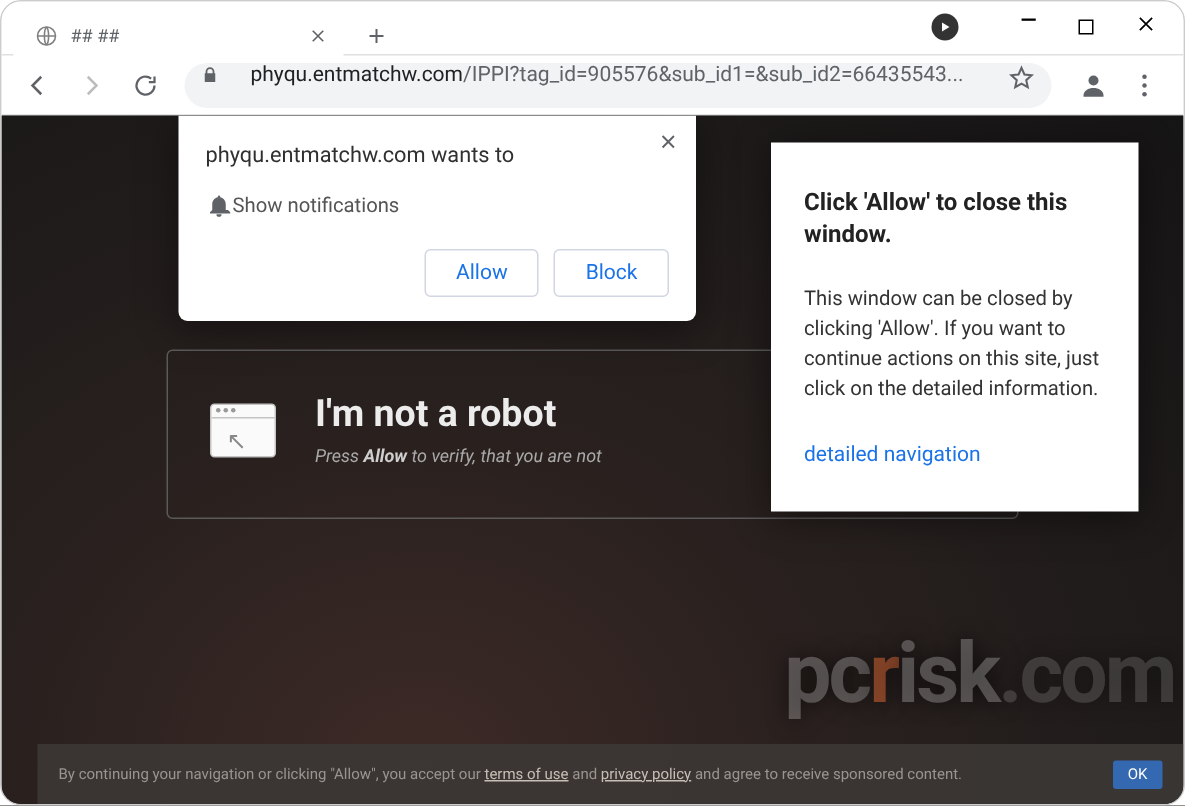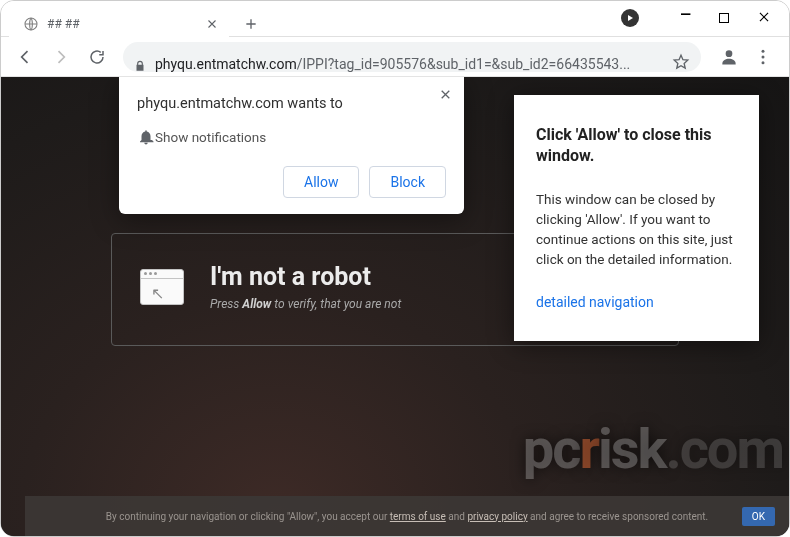--- a/index.html
+++ b/index.html
@@ -14,21 +14,21 @@
 .new-tab { width: 28px; height: 28px; display: flex; align-items: center; justify-content: center; color: #5f6368; margin-left: 8px; position: relative; top: 2px; }
 .win-controls { position: absolute; right: 0; top: 0; height: 34px; display: flex; align-items: center; gap: 28px; padding: 0 18px; color: #000; }
 .win-controls span { font-size: 14px; }
 .win-controls .sq { width:10px; height:10px; border:1px solid #000; display:inline-block; }
 .media-badge { position:absolute; right:150px; top:8px; width:18px; height:18px; border-radius:50%; background:#333; display:flex; align-items:center; justify-content:center; }
 .media-badge::after { content:""; border-left:5px solid #fff; border-top:3px solid transparent; border-bottom:3px solid transparent; margin-left:1px; }
 
 .toolbar { height: 40px; background: #fff; display: flex; align-items: center; padding: 0 8px; gap: 4px; border-bottom: 1px solid #e4e4e4; }
 .nav-btn { width: 32px; height: 32px; display: flex; align-items: center; justify-content: center; color: #5f6368; border-radius: 50%; }
 .nav-btn.disabled { color: #bdbdbd; }
-.omnibox { flex: 1; height: 30px; background: #f1f3f4; border-radius: 15px; display: flex; align-items: flex-end; padding: 0 10px; gap: 8px; margin: 0 6px; }
+.omnibox { flex: 1; height: 30px; background: #f1f3f4; border-radius: 15px; display: flex; align-items: flex-start; padding: 0 10px; gap: 20px; margin: 0 6px; }
 .lock { width: 14px; height: 14px; color: #5f6368; flex-shrink: 0; }
 .url { font-size: 14px; color: #5f6368; flex: 1; white-space: nowrap; overflow: hidden; text-overflow: ellipsis; }
 .url .domain { color: #202124; }
 .star, .avatar, .menu-dots { width: 20px; height: 20px; color: #5f6368; display:flex; align-items:center; justify-content:center; flex-shrink:0; }
 .star { margin-left:4px; }
 .right-icons { display: flex; align-items: center; gap: 14px; margin: 0 8px; }
 .avatar svg { width:22px; height:22px; }
 
 .content { flex: 1; position: relative; background: #222; overflow: hidden; }
 .page-bg { position:absolute; inset:0; background: radial-gradient(ellipse at 35% 95%, #3d2a26 0%, #2a211f 35%, #1e1b1a 70%, #161515 100%); }
@@ -53,21 +53,21 @@
 .perm-label { font-size:13.5px; color:#555; }
 .perm-actions { display:flex; justify-content:flex-end; gap:10px; }
 .perm-btn { border:1px solid #d0d7e2; background:#fff; color:#1a73e8; font-size:14px; padding:7px 20px; border-radius:4px; cursor:pointer; }
 .perm-close { position:absolute; top:10px; right:12px; color:#5f6368; cursor:pointer; font-size:15px; }
 
 .side-popup { position:absolute; right:30px; top:18px; width:245px; background:#fff; box-shadow: 0 4px 24px rgba(0,0,0,0.45); padding: 30px 22px 30px 22px; }
 .side-popup h3 { font-size:16px; color:#222; font-weight:700; line-height:1.3; margin-bottom:22px; }
 .side-popup p { font-size:13.5px; color:#333; line-height:1.5; margin-bottom:22px; }
 .side-popup a { color:#1a73e8; font-size:14px; text-decoration:none; }
 
-.footer-bar { position:absolute; left:0; right:0; bottom:0; height:40px; background:rgba(60,55,53,0.92); display:flex; align-items:center; justify-content:center; padding:0 14px; gap:12px;margin-left:24px; }
+.footer-bar { position:absolute; left:0; right:0; bottom:0; height:40px; background:rgba(60,55,53,0.92); display:flex; align-items:center; justify-content:flex-start; padding:0 14px; gap:12px;margin-left:24px; }
 .footer-text { color:#9a948f; font-size:10px; text-align:center; }
 .footer-text .lnk { color:#c7beb6; text-decoration:underline; }
 .footer-ok { background:#3468b0; color:#fff; font-size:10px; padding:4px 10px; border-radius:2px; border:none; position:absolute; right:14px; }
 
 .rounded-corners { border-radius: 14px; overflow:hidden; }
 </style>
 </head>
 <body>
 
 <div class="window-frame rounded-corners">

